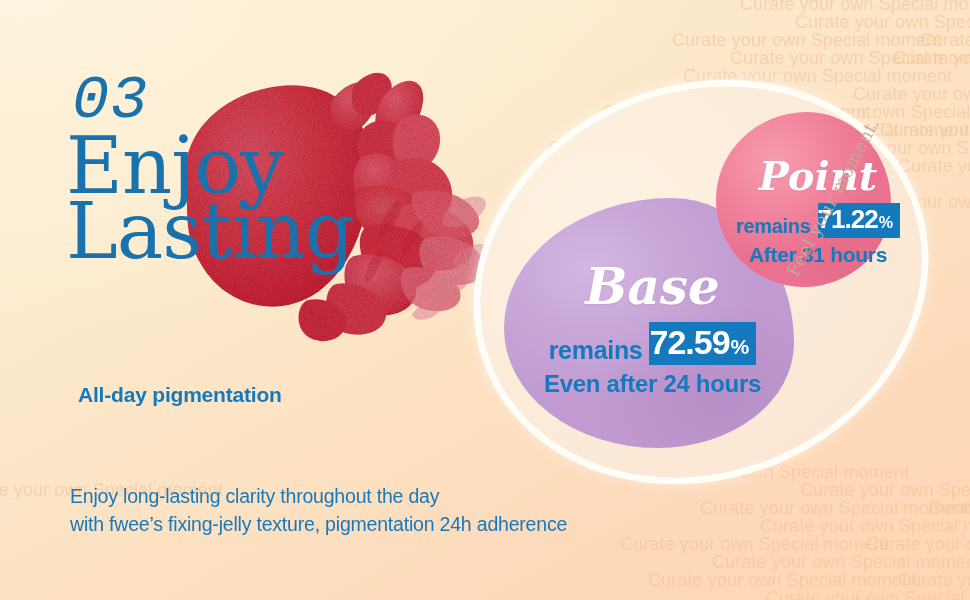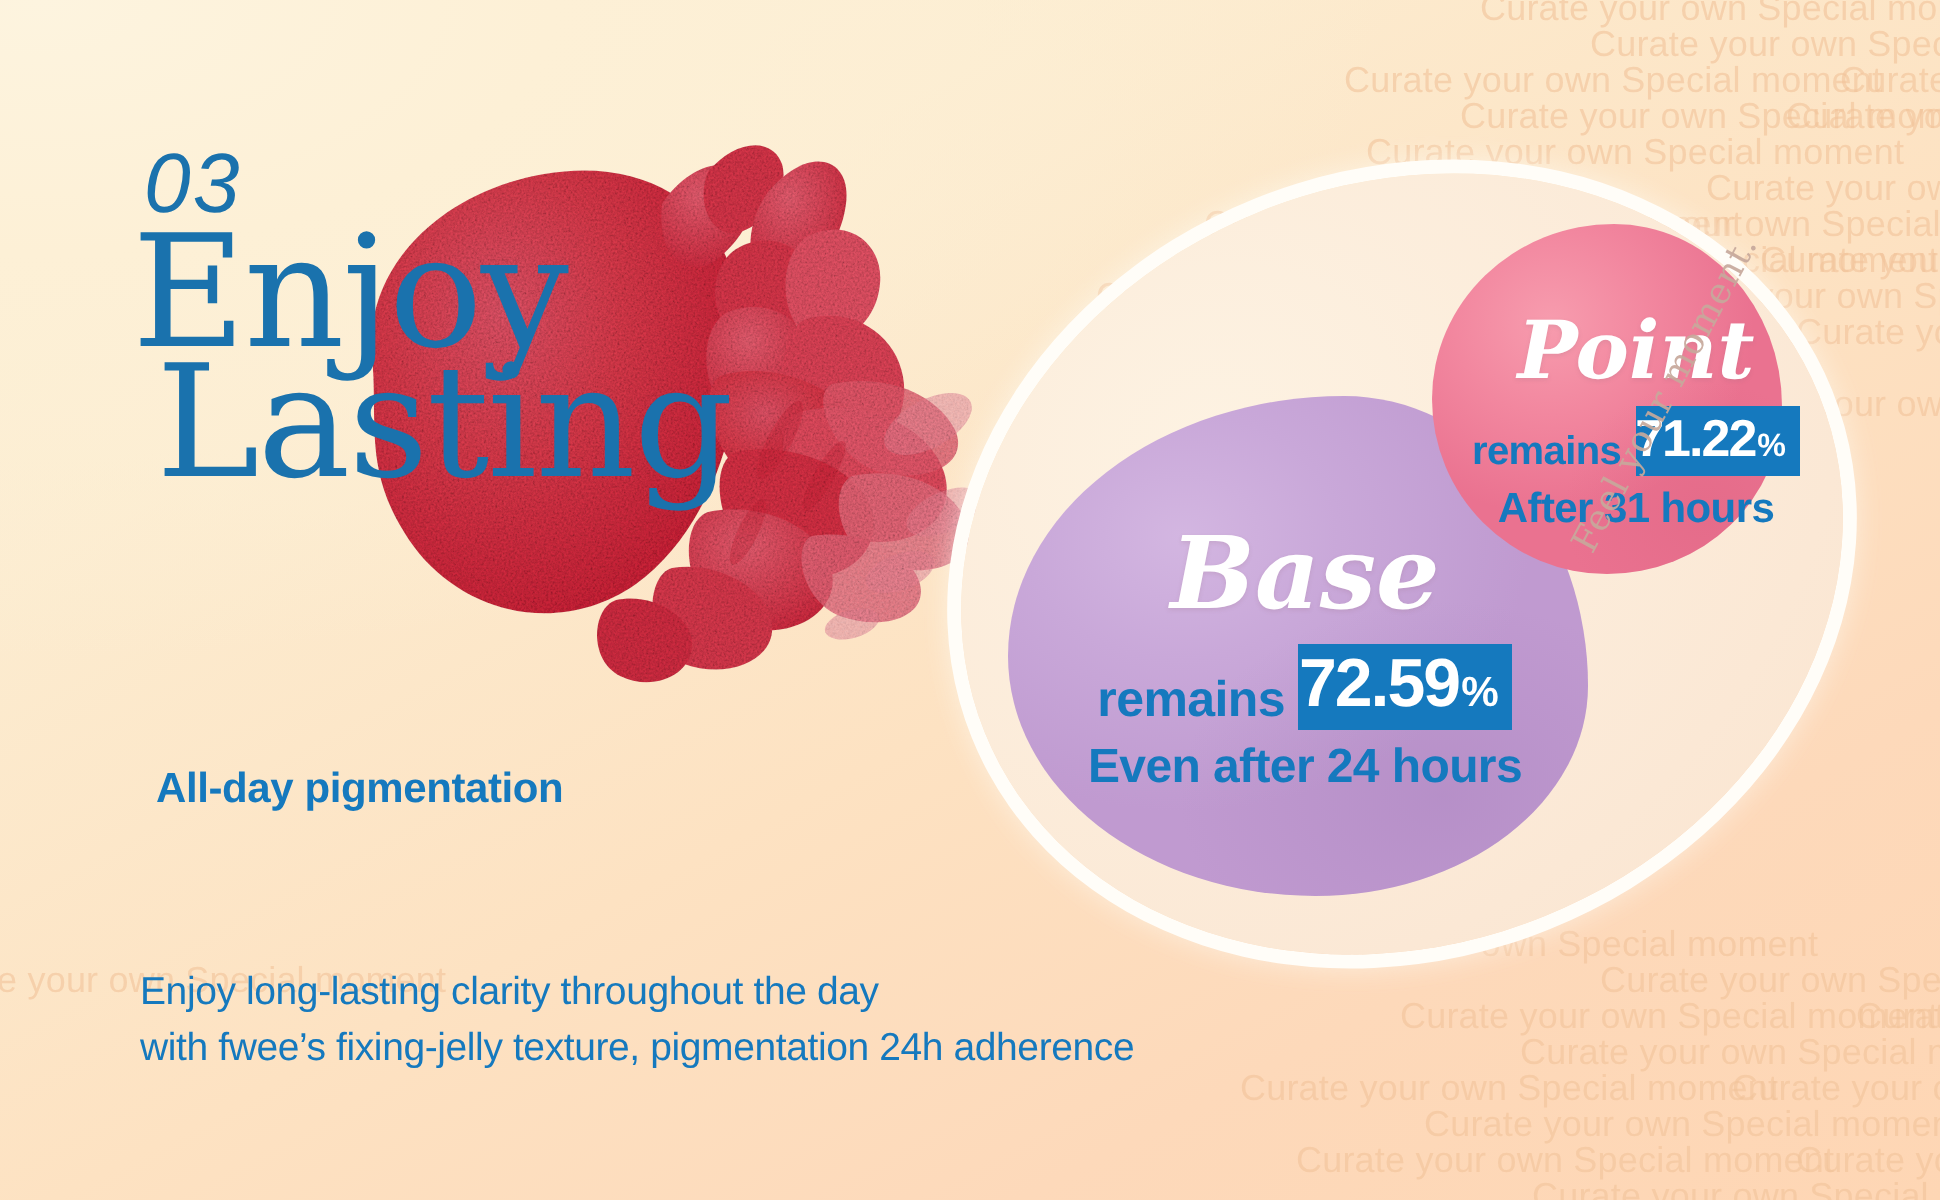--- a/index.html
+++ b/index.html
@@ -31,29 +31,29 @@
   .powder{
     position:absolute;left:168px;top:60px;width:320px;height:290px;z-index:2;
   }
 
   
   .headline{
     position:absolute;left:66px;top:72px;z-index:6;
     color:#1a72ad;
   }
   .h-num{
-    font-family:Liberation Sans, sans-serif;font-style:italic;font-weight:400;
-    font-size:42px;line-height:.95;letter-spacing:1px;margin-left:6px;
+    font-family:Liberation Mono, monospace;font-style:italic;font-weight:400;
+    font-size:62px;line-height:.95;letter-spacing:1px;margin-left:6px;
   }
   .h-word{
     font-family:"DejaVu Serif",serif;font-weight:400;
     font-size:78px;line-height:.86;letter-spacing:-1px;
     margin-top:2px;
   }
-  .h-word.second{margin-top:-2px;margin-left:12px;}
+  .h-word.second{margin-top:-2px;}
 
   .sub1{
     position:absolute;left:78px;top:383px;z-index:6;
     color:#1579be;font-size:21px;font-weight:700;letter-spacing:-.2px;
   }
   .tagbox{
     position:absolute;left:71px;top:414px;z-index:6;
     background:#1579be;color:#fff;
     font-size:25px;font-weight:700;letter-spacing:-.4px;
     padding:3px 10px 5px 10px;

